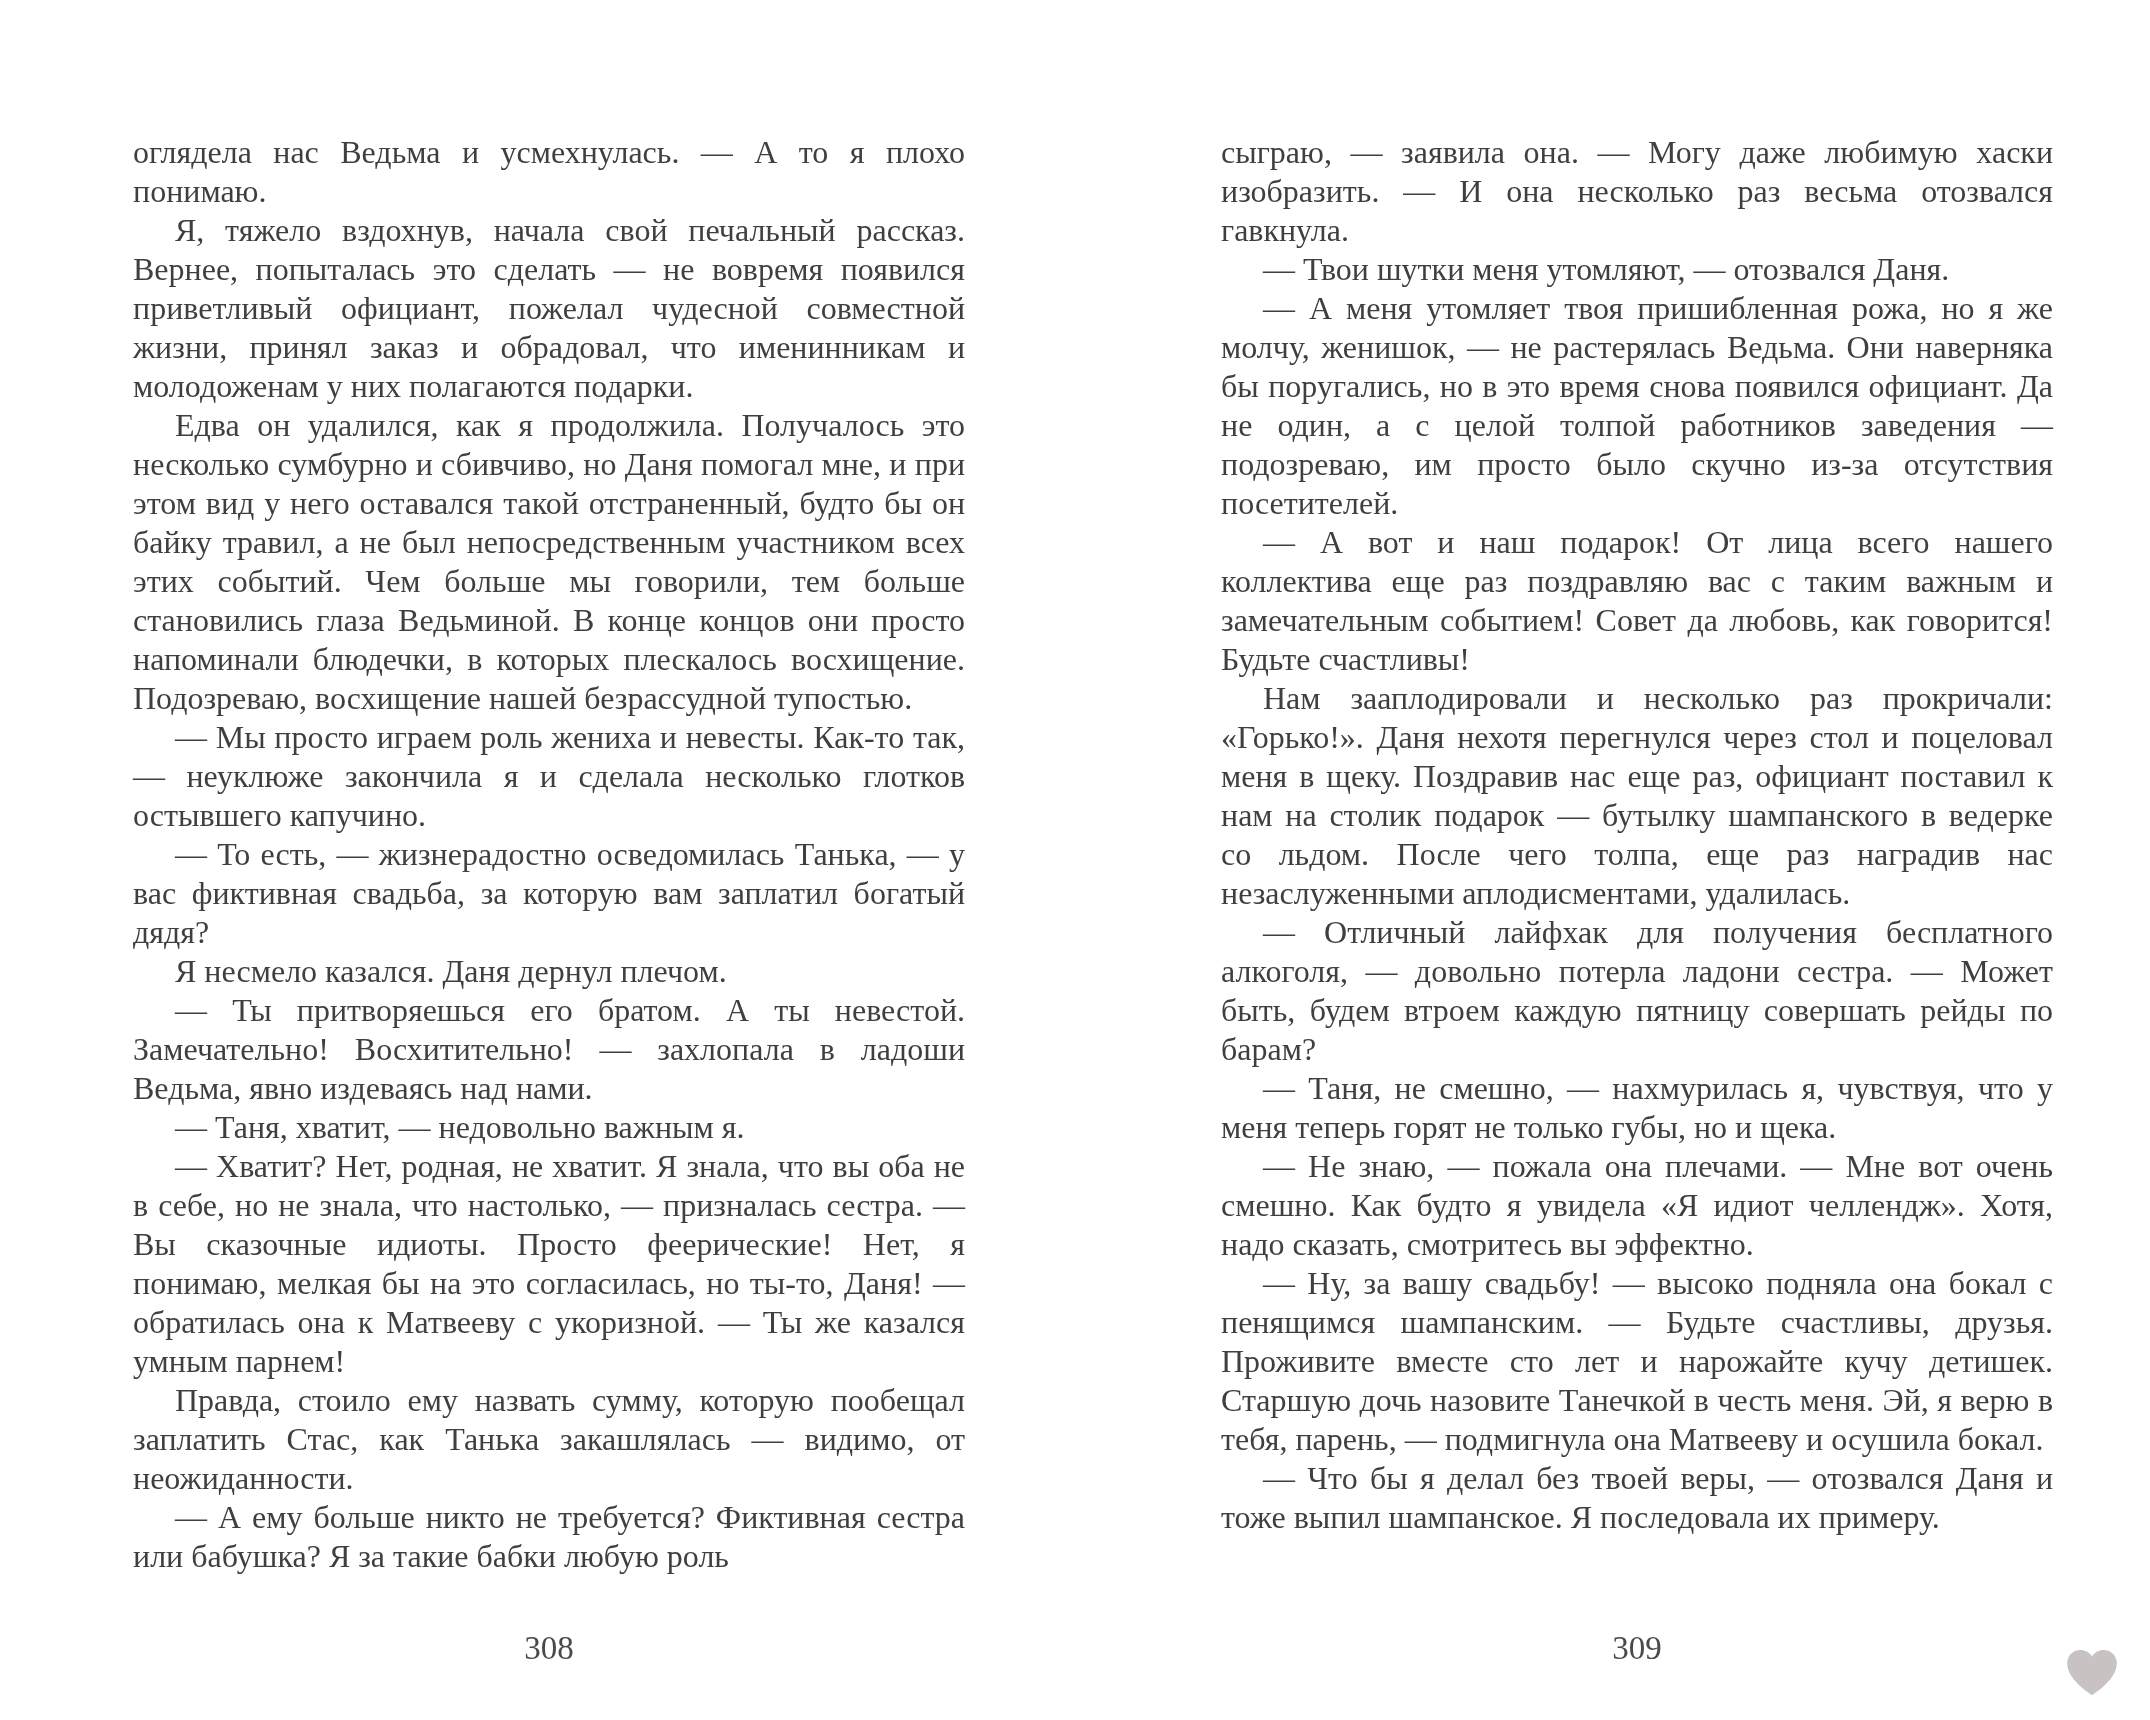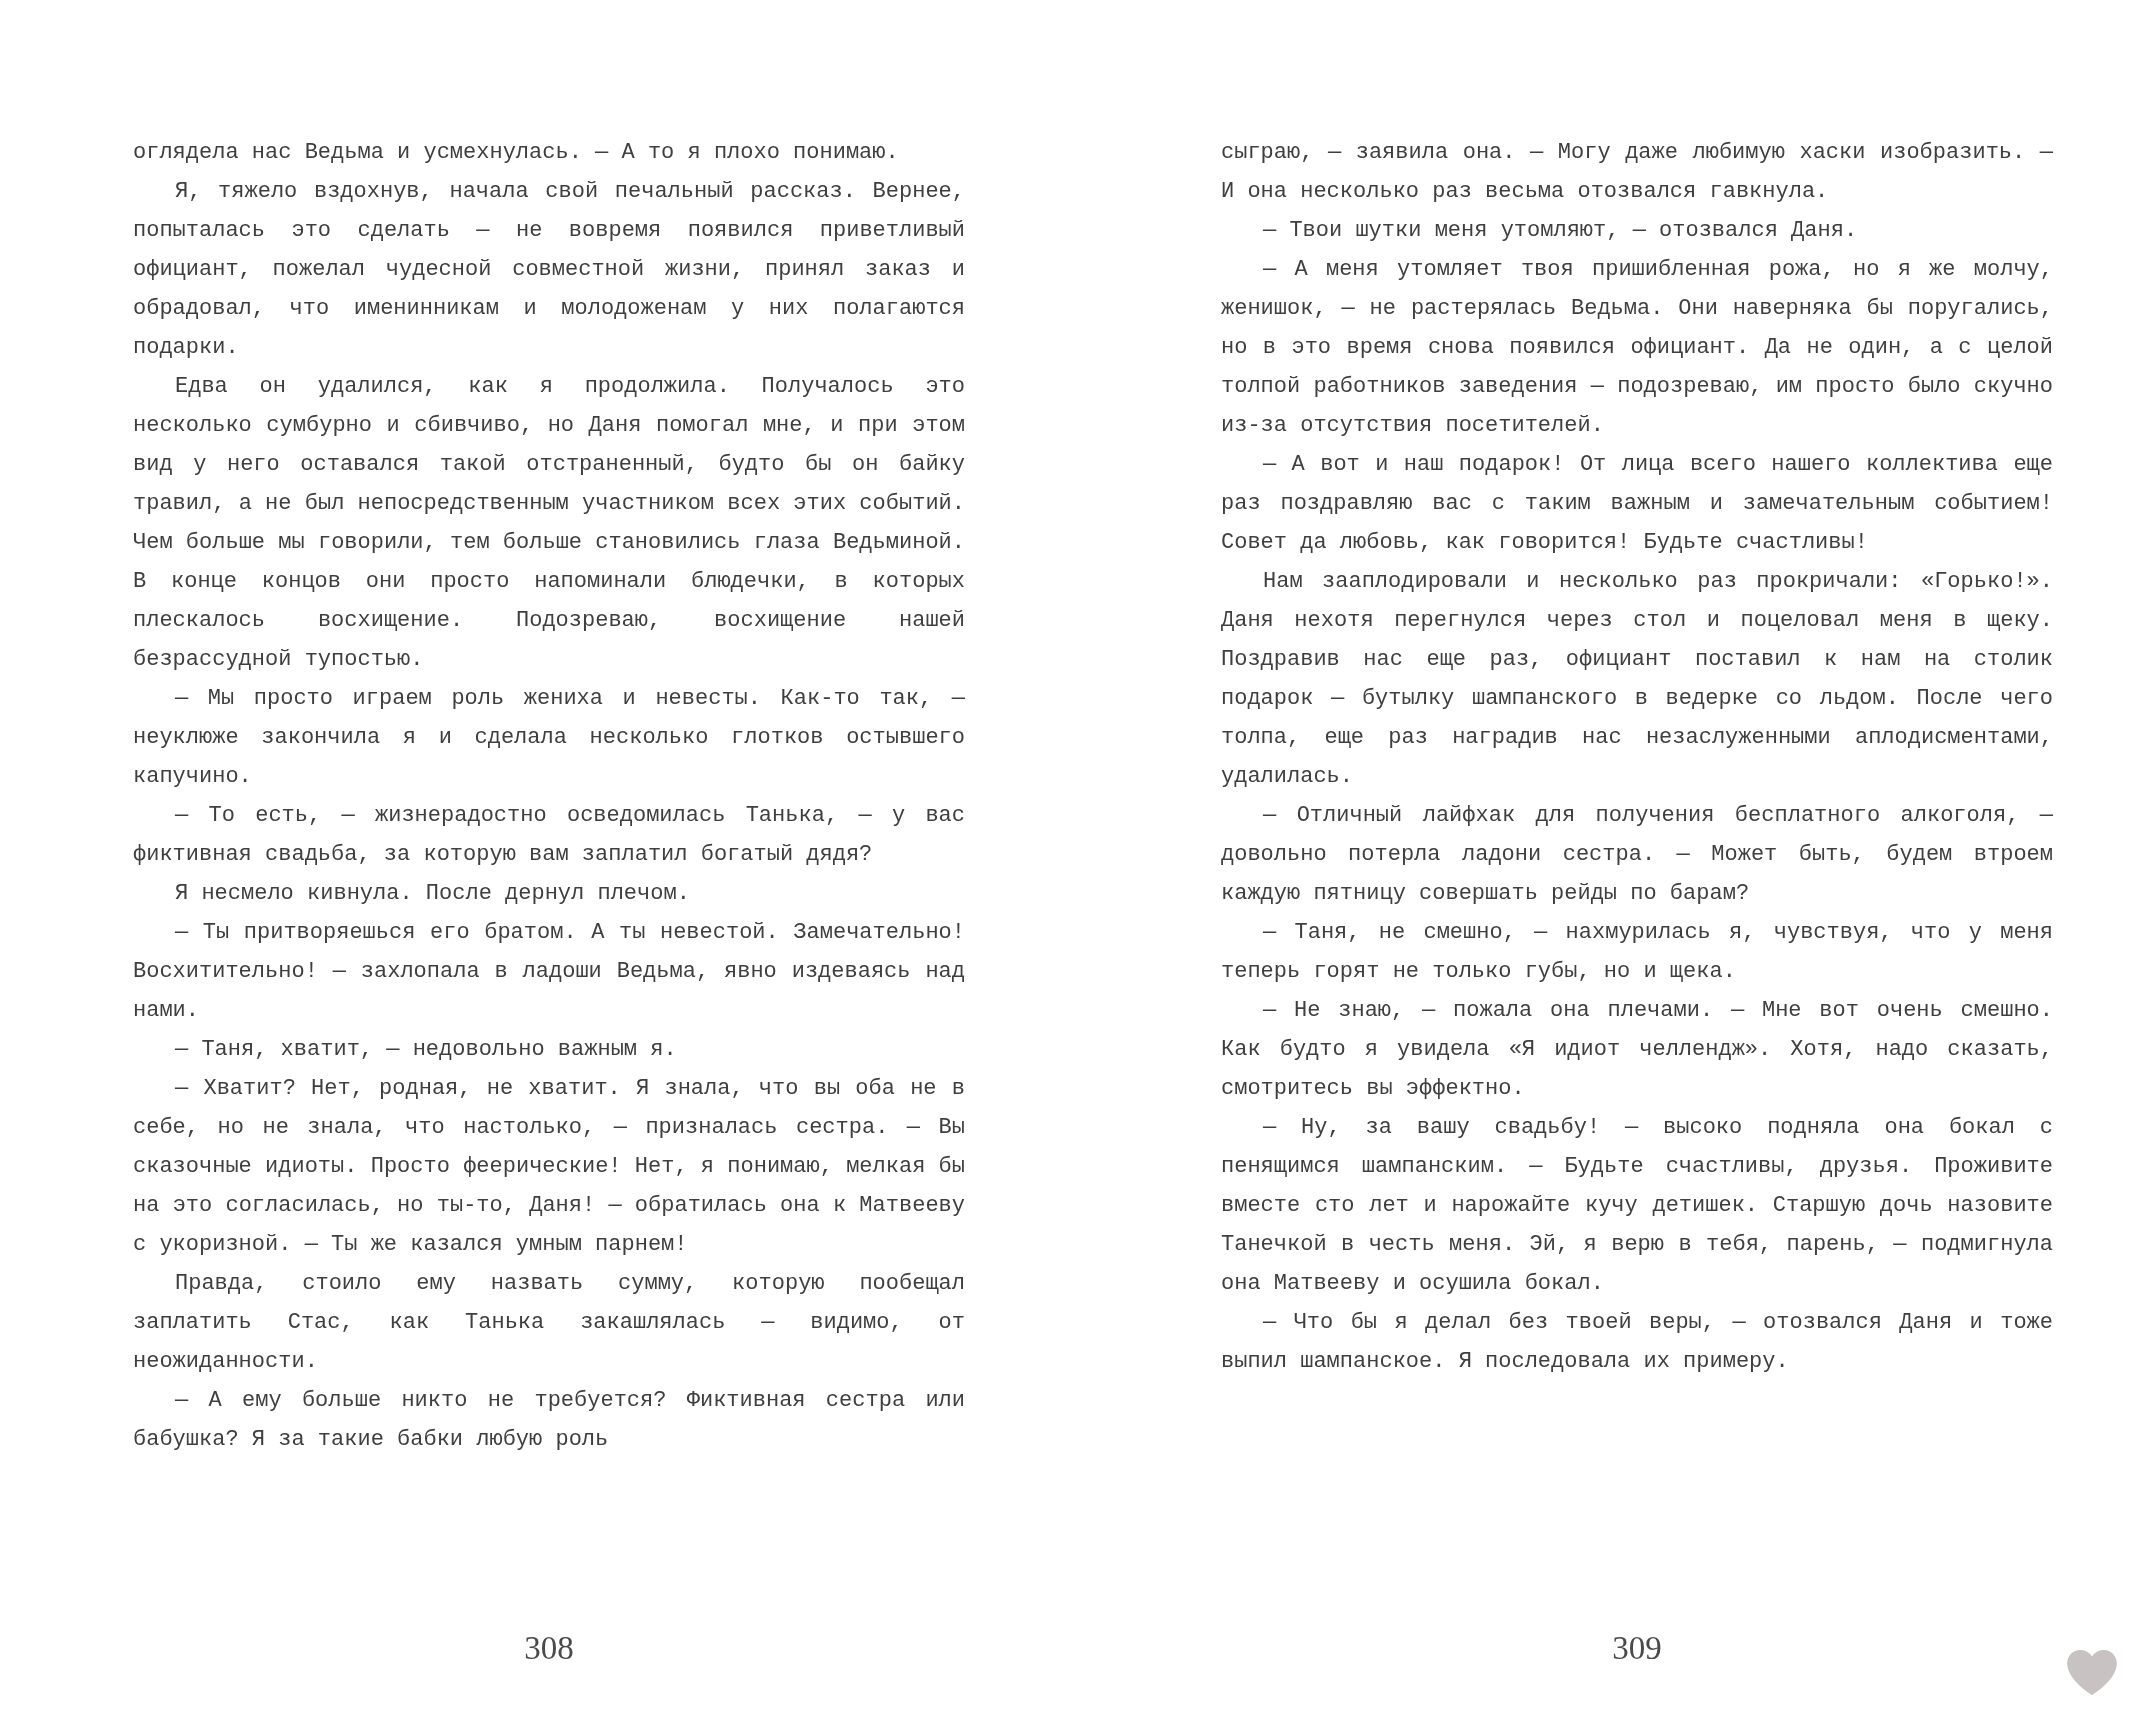--- a/index.html
+++ b/index.html
@@ -20,25 +20,24 @@
   }
   .page {
     position: absolute;
     top: 133px;
     width: 832px;
   }
   .page--left  { left: 133px; }
   .page--right { left: 1221px; }
   .page-text {
     color: var(--color-text, #3f3f3f);
-    font-size: 22px;
+    font-size: 32px;
     line-height: 39px;
     text-align: justify;
     hyphens: auto;
-    font-family: Liberation Mono, monospace;
     -webkit-hyphens: auto;
   }
   .para {
     margin: 0;
     text-indent: 42px;
   }
   .para.no-indent {
     text-indent: 0;
   }
   .page-number {
@@ -70,21 +69,21 @@
 
 <div class="spread">
 
   <div class="page page--left">
     <div class="page-text">
       <p class="para no-indent">оглядела нас Ведьма и усмехнулась. — А то я плохо понимаю.</p>
       <p class="para">Я, тяжело вздохнув, начала свой печальный рассказ. Вернее, попыталась это сделать — не вовремя появился приветливый официант, пожелал чудесной совместной жизни, принял заказ и обрадовал, что именинникам и молодоженам у них полагаются подарки.</p>
       <p class="para">Едва он удалился, как я продолжила. Получалось это несколько сумбурно и сбивчиво, но Даня помогал мне, и при этом вид у него оставался такой отстраненный, будто бы он байку травил, а не был непосредственным участником всех этих событий. Чем больше мы говорили, тем больше становились глаза Ведьминой. В конце концов они просто напоминали блюдечки, в которых плескалось восхищение. Подозреваю, восхищение нашей безрассудной тупостью.</p>
       <p class="para">— Мы просто играем роль жениха и невесты. Как-то так, — неуклюже закончила я и сделала несколько глотков остывшего капучино.</p>
       <p class="para">— То есть, — жизнерадостно осведомилась Танька, — у вас фиктивная свадьба, за которую вам заплатил богатый дядя?</p>
-      <p class="para">Я несмело кивнула. После дернул плечом.</p>
+      <p class="para">Я несмело казался. Даня дернул плечом.</p>
       <p class="para">— Ты притворяешься его братом. А ты невестой. Замечательно! Восхитительно! — захлопала в ладоши Ведьма, явно издеваясь над нами.</p>
       <p class="para">— Таня, хватит, — недовольно важным я.</p>
       <p class="para">— Хватит? Нет, родная, не хватит. Я знала, что вы оба не в себе, но не знала, что настолько, — призналась сестра. — Вы сказочные идиоты. Просто феерические! Нет, я понимаю, мелкая бы на это согласилась, но ты-то, Даня! — обратилась она к Матвееву с укоризной. — Ты же казался умным парнем!</p>
       <p class="para">Правда, стоило ему назвать сумму, которую пообещал заплатить Стас, как Танька закашлялась — видимо, от неожиданности.</p>
       <p class="para">— А ему больше никто не требуется? Фиктивная сестра или бабушка? Я за такие бабки любую роль</p>
     </div>
     <div class="page-number">308</div>
   </div>
 
   <div class="page page--right">

